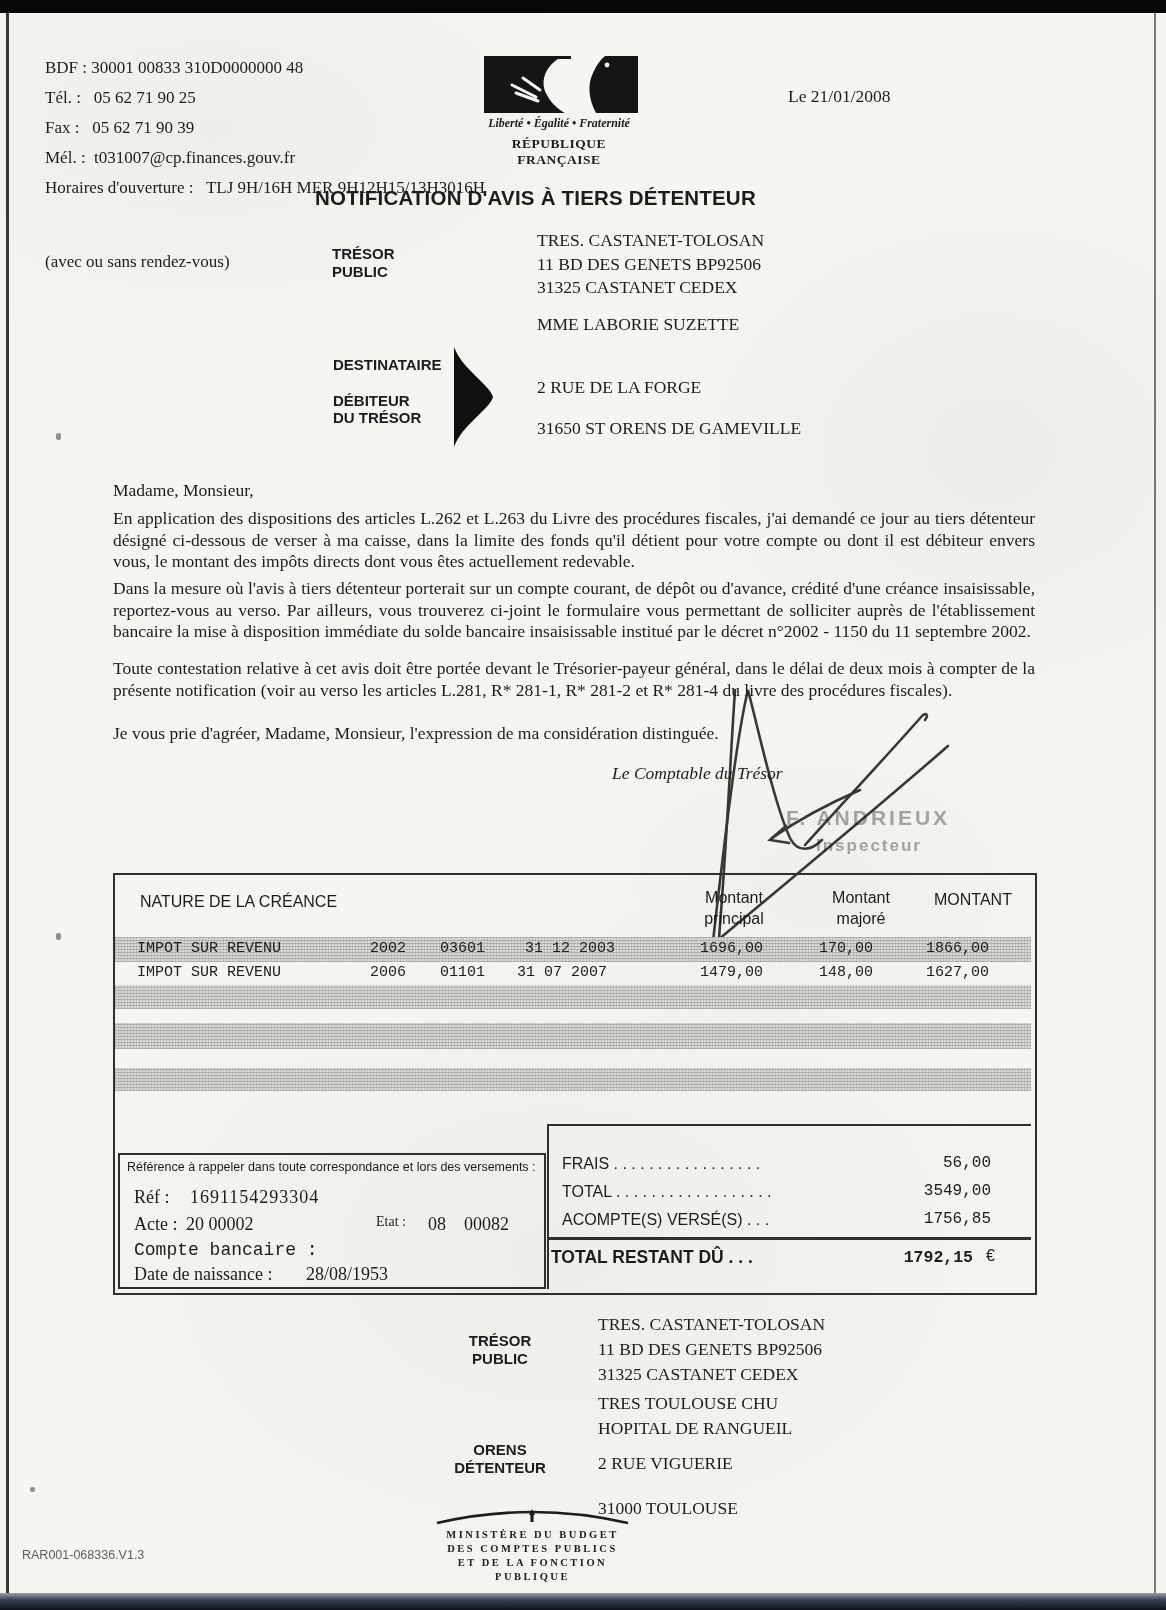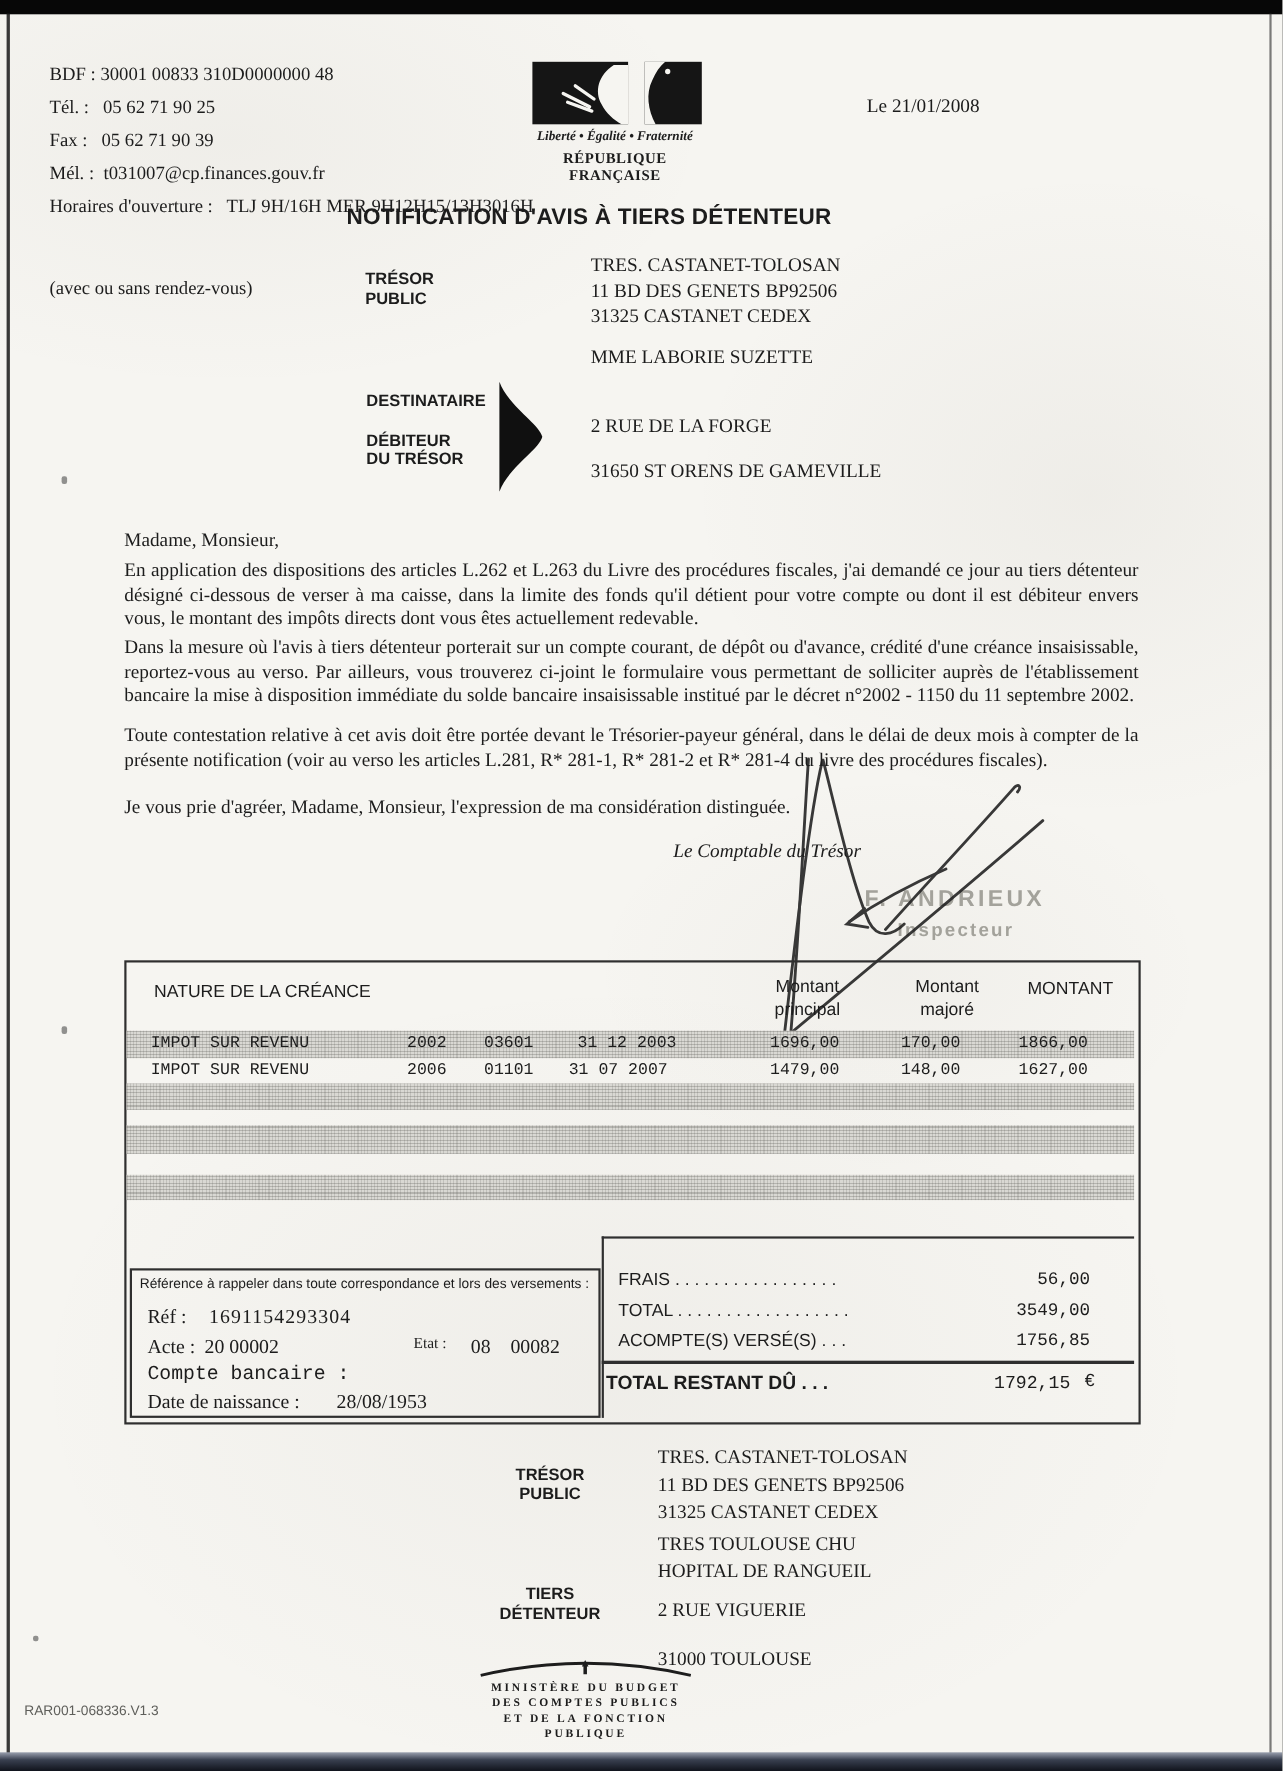--- a/index.html
+++ b/index.html
@@ -160,21 +160,21 @@
     <div class="abs hline" style="left:432px;top:249px;width:484px;height:2px;"></div>
     <div class="abs hline" style="left:432px;top:362px;width:484px;height:3px;"></div>
 
     <div class="abs sans" style="left:447px;top:280px;font-size:16px;">FRAIS  . . . . . . . . . . . . . . . . .</div>
     <div class="abs mono" style="right:44px;top:279px;font-size:16px;">56,00</div>
     <div class="abs sans" style="left:447px;top:308px;font-size:16px;">TOTAL . . . . . . . . . . . . . . . . . .</div>
     <div class="abs mono" style="right:44px;top:307px;font-size:16px;">3549,00</div>
     <div class="abs sans" style="left:447px;top:336px;font-size:16px;">ACOMPTE(S) VERSÉ(S) . . .</div>
     <div class="abs mono" style="right:44px;top:335px;font-size:16px;">1756,85</div>
     <div class="abs sans" style="left:436px;top:372px;font-size:17.5px;font-weight:bold;">TOTAL RESTANT DÛ . . .</div>
-    <div class="abs mono" style="right:62px;top:373px;font-size:16.5px;font-weight:normal;">1792,15</div>
+    <div class="abs mono" style="right:62px;top:373px;font-size:16.5px;font-weight:bold;">1792,15</div>
     <div class="abs sans" style="right:40px;top:372px;font-size:16px;">€</div>
 
     <div class="abs refbox" style="left:3px;top:278px;width:424px;height:132px;">
       <div class="abs sans" style="left:7px;top:5px;font-size:12.5px;">Référence à rappeler dans toute correspondance et lors des versements :</div>
       <div class="abs serif" style="left:14px;top:32px;font-size:18px;">Réf :</div>
       <div class="abs serif" style="left:70px;top:32px;font-size:18px;letter-spacing:1px;">1691154293304</div>
       <div class="abs serif" style="left:14px;top:59px;font-size:18px;">Acte :</div>
       <div class="abs serif pre" style="left:66px;top:59px;font-size:18px;">20 00002</div>
       <div class="abs serif" style="left:256px;top:59px;font-size:14px;">Etat :</div>
       <div class="abs serif pre" style="left:308px;top:59px;font-size:18px;">08    00082</div>
@@ -191,21 +191,21 @@
   <div class="abs serif" style="left:598px;top:1312px;font-size:17.5px;line-height:25px;">
     <div>TRES. CASTANET-TOLOSAN</div>
     <div>11 BD DES GENETS BP92506</div>
     <div>31325 CASTANET CEDEX</div>
   </div>
   <div class="abs serif" style="left:598px;top:1391px;font-size:17.5px;line-height:25px;">
     <div>TRES TOULOUSE CHU</div>
     <div>HOPITAL DE RANGUEIL</div>
   </div>
   <div class="abs sans" style="left:430px;top:1441px;width:140px;text-align:center;font-size:15px;font-weight:bold;line-height:18px;">
-    <div>TIERS</div>
+    <div>ORENS</div>
     <div>DÉTENTEUR</div>
   </div>
   <div class="abs serif" style="left:598px;top:1453px;font-size:17.5px;">2 RUE VIGUERIE</div>
   <div class="abs serif" style="left:598px;top:1498px;font-size:17.5px;">31000 TOULOUSE</div>
 
   <div class="abs" style="left:425px;top:1508px;width:215px;">
     <svg width="215" height="18" viewBox="0 0 215 18">
       <path d="M12 15 Q107 -7 203 15" stroke="#1d1d1d" stroke-width="2.6" fill="none"></path>
       <path d="M107 3 L107 14" stroke="#1d1d1d" stroke-width="3.2"></path>
       <path d="M107 1 L104 7 L110 7 Z" fill="#1d1d1d"></path>

